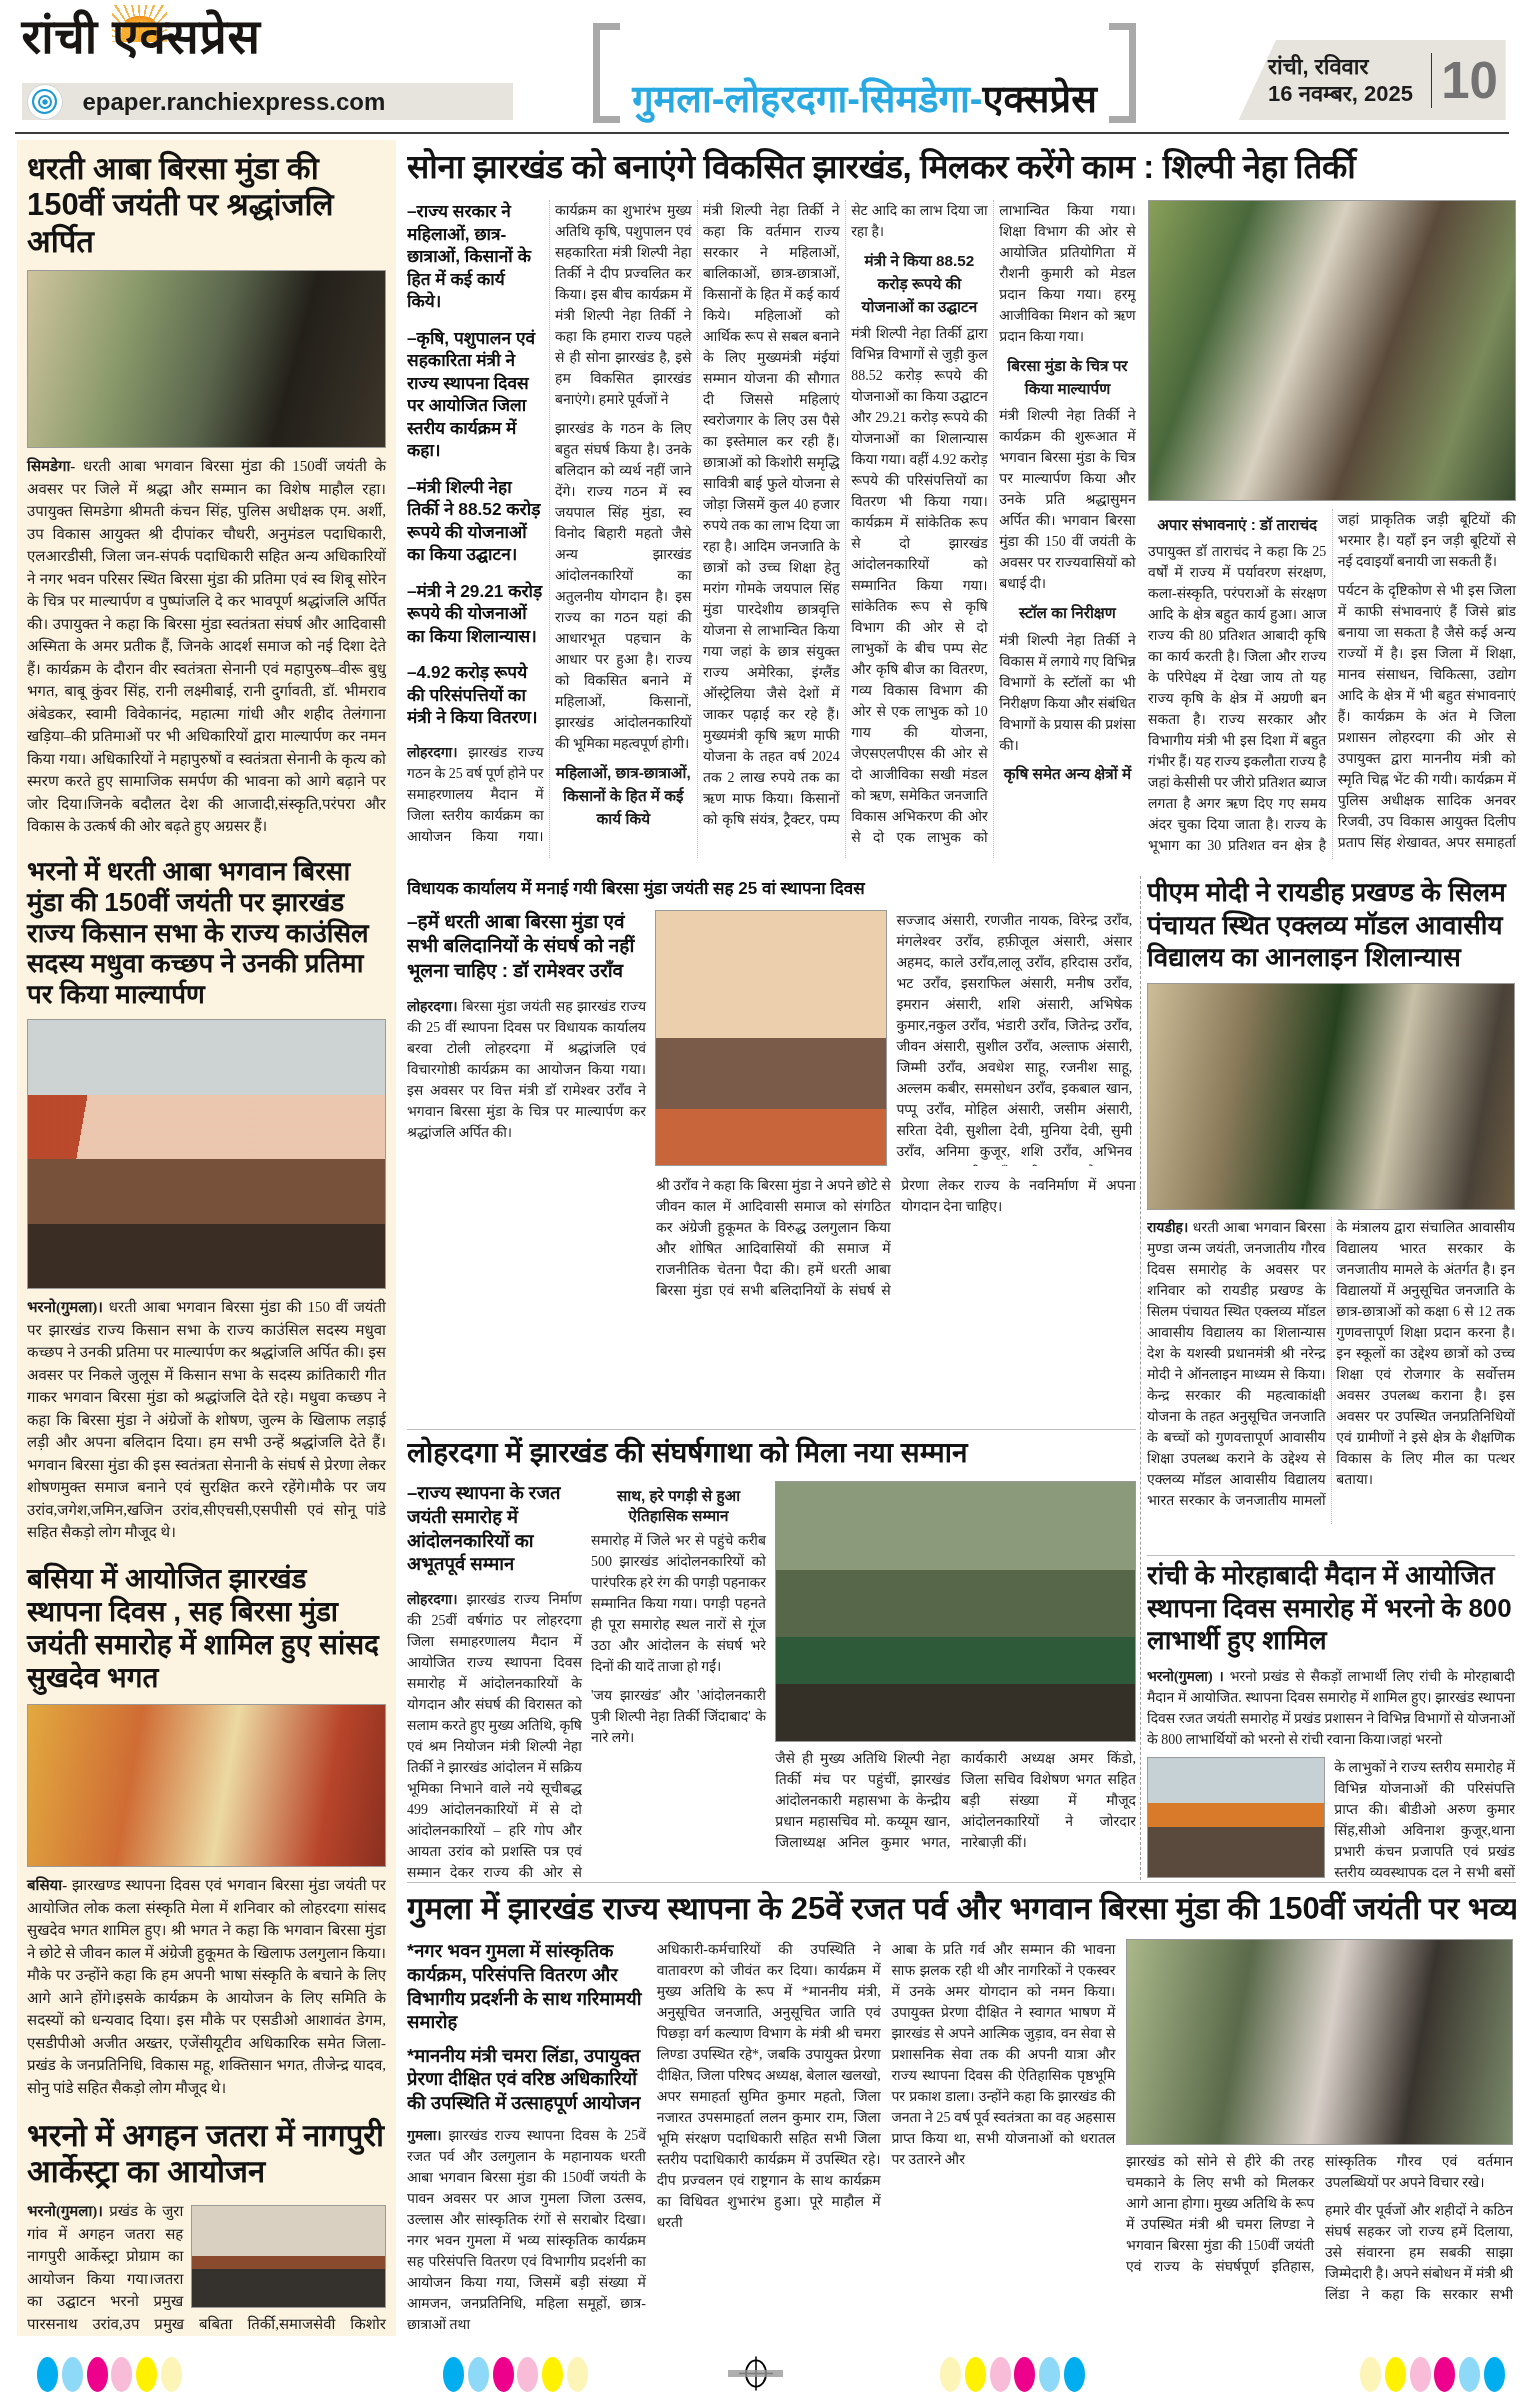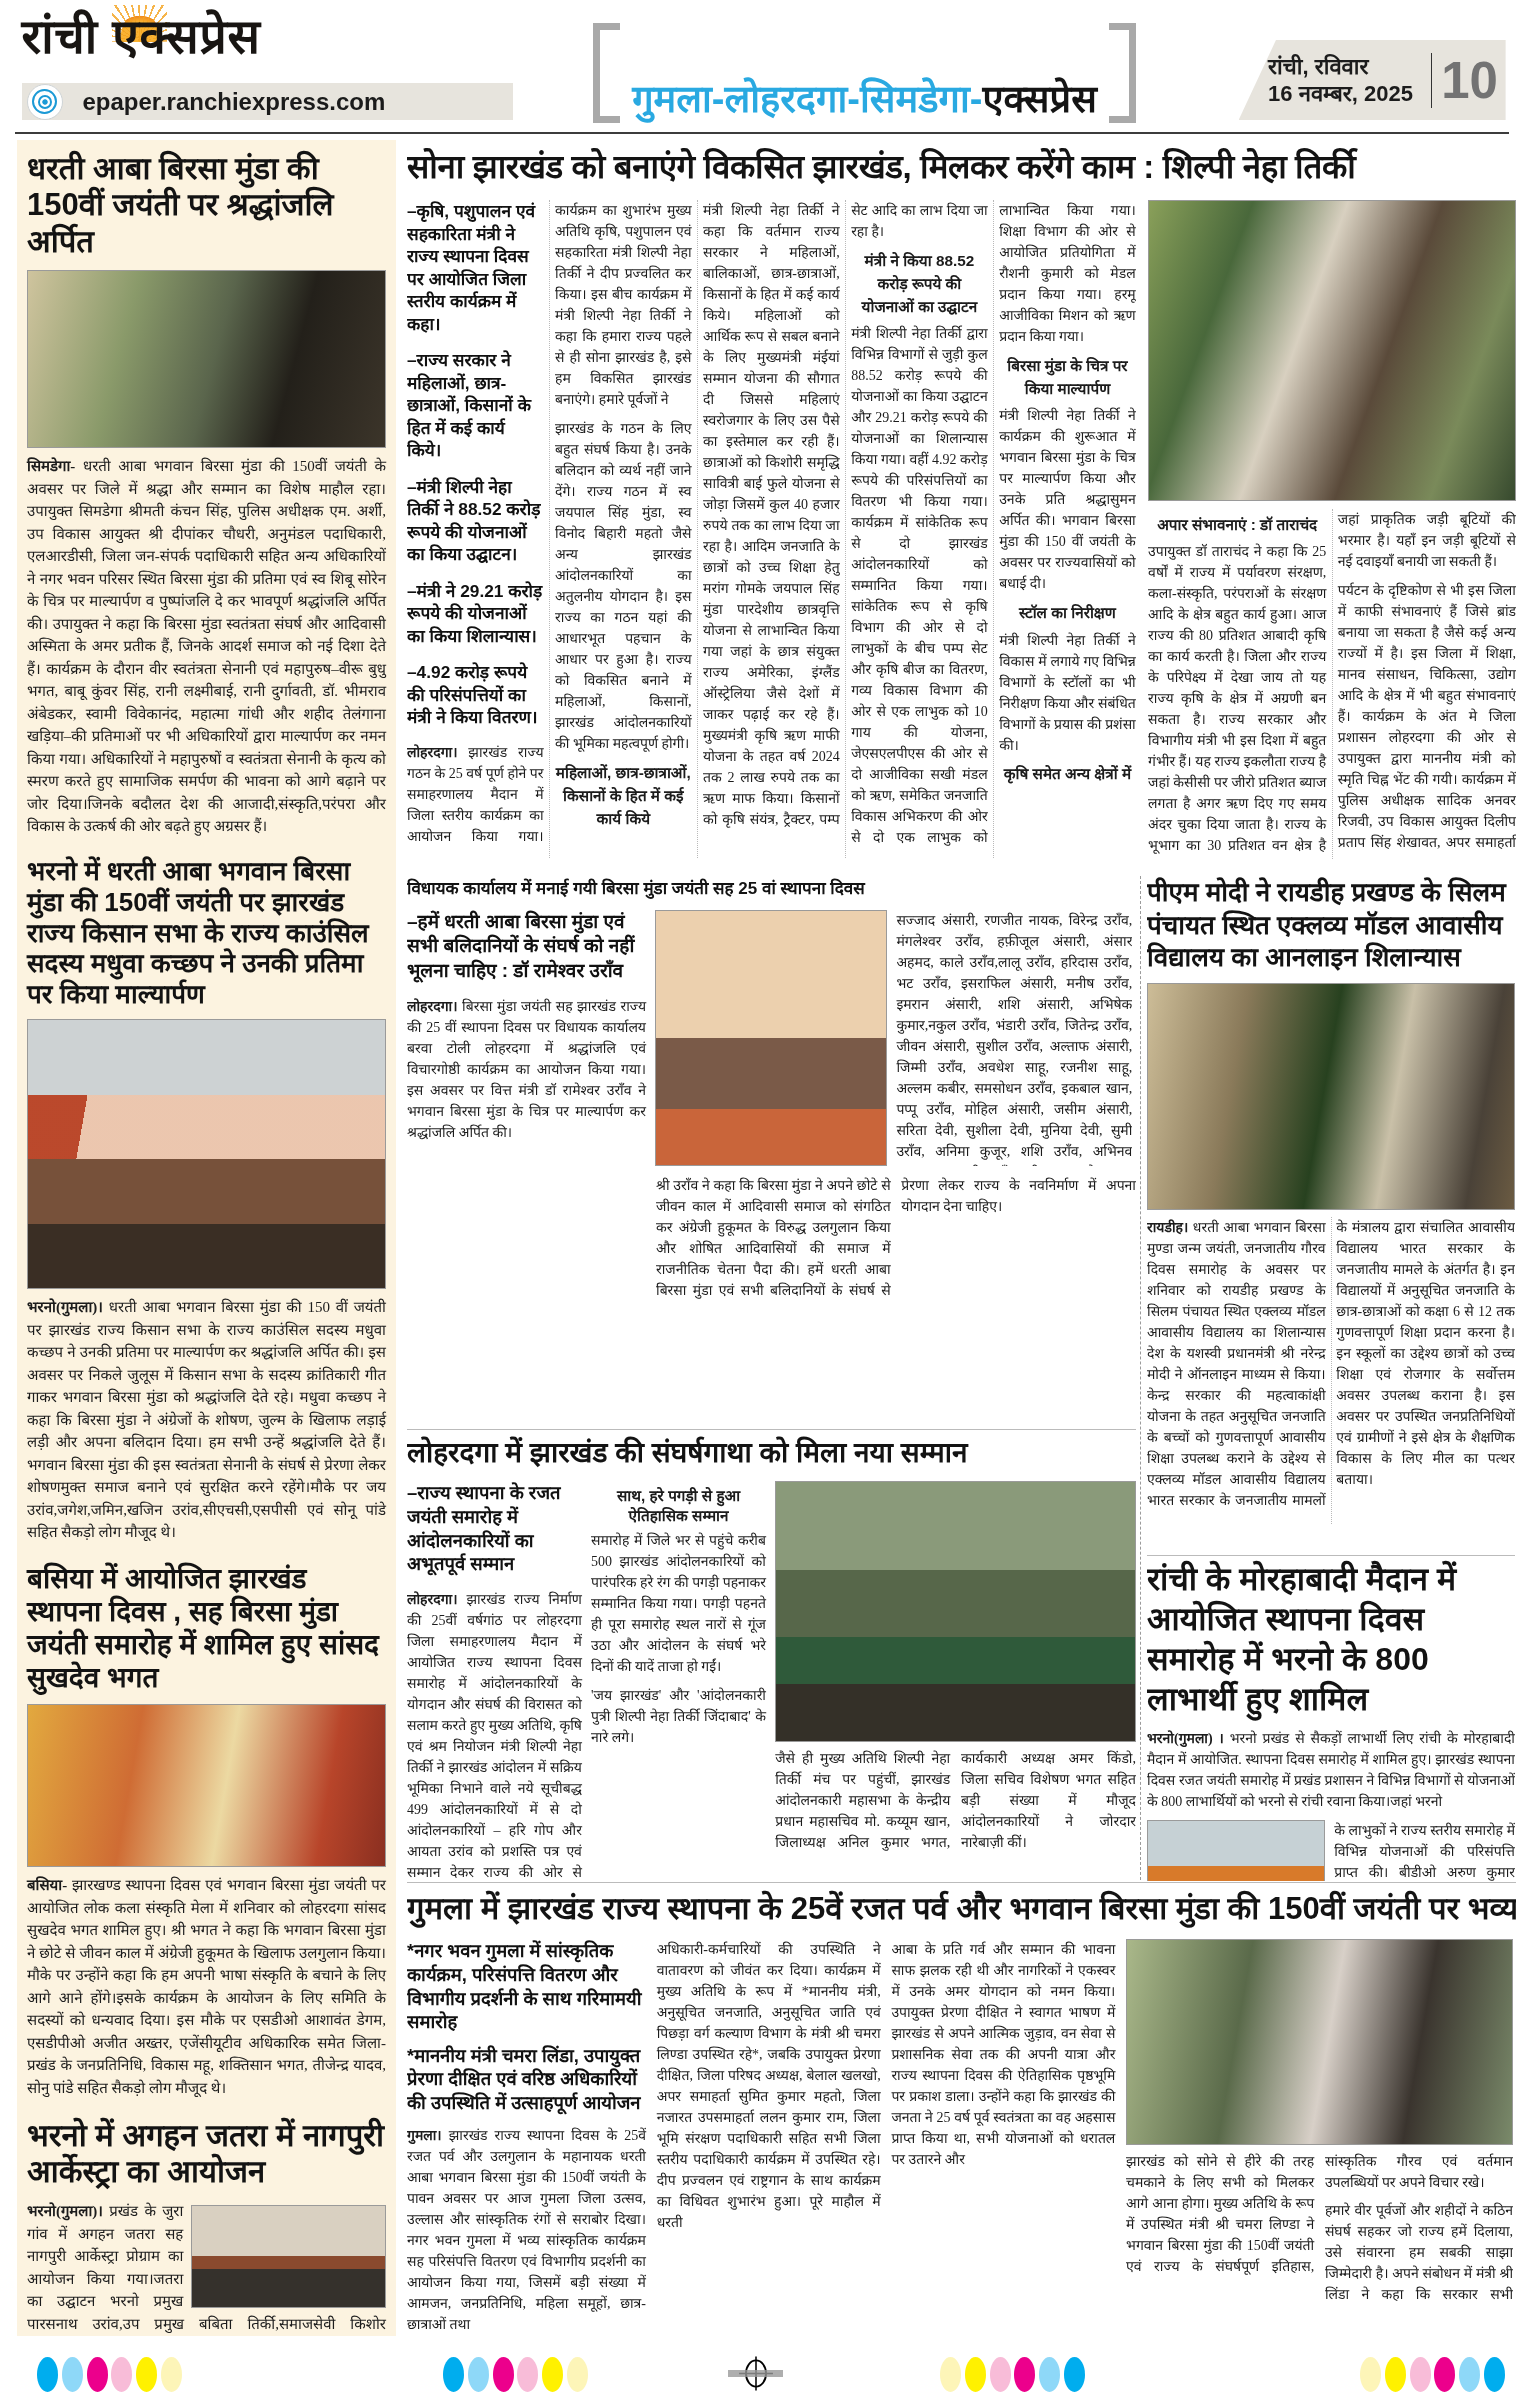--- a/index.html
+++ b/index.html
@@ -85,21 +85,21 @@
   .sg-flex{display:flex;gap:9.2px;}
   .sg-c1{width:175px;}
   .sg-c1 .subhead{font-size:18.4px;}
   .sg-c1 p,.sg-c2 p,.sg-right p{font-size:14px;line-height:1.5;}
   .sg-c2{width:175px;}
   .sg-right{width:361px;}
   .ph-sangharsh{height:261px;background:linear-gradient(#8a9a7a 0 34%,#57674a 34% 60%,#2f5a3a 60% 78%,#343028 78% 100%);margin-bottom:6.1px;}
   .sg-right-body{column-count:2;column-gap:10.7px;font-size:14px;line-height:1.5;height:121px;overflow:hidden;column-fill:auto;}
   
   .bus-article{position:absolute;left:1147px;top:1559px;width:368px;height:322px;overflow:hidden;}
-  .bus-article h2{font-size:32px;line-height:1.25;margin-bottom:9.2px;}
+  .bus-article h2{font-size:26px;line-height:1.25;margin-bottom:9.2px;}
   .bus-article p{font-size:14px;line-height:1.5;}
   .bus-flex{display:flex;gap:9.2px;}
   .ph-bus{width:178px;height:121px;flex:0 0 auto;background:linear-gradient(#c6d1d5 0 38%,#d87a2a 38% 58%,#5a4a3e 58% 100%);}
   
   .gumla{position:absolute;left:407px;top:1886px;width:1109px;height:447px;overflow:hidden;}
   .gumla h2{font-size:31px;white-space:nowrap;overflow:hidden;margin-bottom:10.7px;}
   .gm-flex{display:flex;gap:10.7px;}
   .gm-c1{width:239px;}
   .gm-c1 .subhead{font-size:18.4px;margin-bottom:9.2px;}
   .gm-c1 p,.gm-c2 p,.gm-c3 p,.gm-right p{font-size:14px;line-height:1.5;}
@@ -173,22 +173,22 @@
         <div class="a4-photo"></div>
         <p style="margin-top:6.1px"><b>भरनो(गुमला)।</b> <span>प्रखंड के जुरा गांव में अगहन जतरा सह नागपुरी आर्केस्ट्रा प्रोग्राम का आयोजन किया गया।जतरा का उद्घाटन भरनो प्रमुख पारसनाथ उरांव,उप प्रमुख बबिता तिर्की,समाजसेवी किशोर साहू,मुखिया जयराम उरांव आदि ने संयुक्त रूप से फीता काटकर किया।मौके पर प्रमुख पारस नाथ उरांव और उप प्रमुख बबिता तिर्की ने जतरा में लोगो को संबोधित करते हुए कहा कि अगहन जतरा हमारे पूर्वजों की देन है,यह हमारी परंपरा,कला और संस्कृति की झलक पेश करता है।जतरा हमारे समाज को जोड़ने का अवसर देता है।लोग यहां जतरा में आकर अपना सुख दुःख एक दूसरे से बांटते हैं।वहीं मौके पर समाजसेवी किशोर साहू ने कहा कि हम सभी को मिलकर अपनी भाषा,संस्कृति,रीति रिवाज को बचाने की जरूरत है,जतरा में लोग मिलजुल कर खुशियां मनाते हैं।उन्होंने सभी लोगों को जतरा की बधाई दी।मौके पर मुखिया जयराम उरांव,पंसस बिमल साह,पवन भगत,बिमल बड़ाइक,पवन साह सहित जतरा कामेटी के सदस्य मौजूद रहे।</span></p>
       </div>
     </div>
   </div>
 
   <div class="main-article">
     <h1>सोना झारखंड को बनाएंगे विकसित झारखंड, मिलकर करेंगे काम : शिल्पी नेहा तिर्की</h1>
     <div class="main-flex">
       <div class="main-left">
+        <div class="bullet">–राज्य सरकार ने महिलाओं, छात्र-छात्राओं, किसानों के हित में कई कार्य किये।</div>
         <div class="bullet">–कृषि, पशुपालन एवं सहकारिता मंत्री ने राज्य स्थापना दिवस पर आयोजित जिला स्तरीय कार्यक्रम में कहा।</div>
-        <div class="bullet">–राज्य सरकार ने महिलाओं, छात्र-छात्राओं, किसानों के हित में कई कार्य किये।</div>
         <div class="bullet">–मंत्री शिल्पी नेहा तिर्की ने 88.52 करोड़ रूपये की योजनाओं का किया उद्घाटन।</div>
         <div class="bullet">–मंत्री ने 29.21 करोड़ रूपये की योजनाओं का किया शिलान्यास।</div>
         <div class="bullet">–4.92 करोड़ रूपये की परिसंपत्तियों का मंत्री ने किया वितरण।</div>
         <p><b>लोहरदगा।</b> <span>झारखंड राज्य गठन के 25 वर्ष पूर्ण होने पर समाहरणालय मैदान में जिला स्तरीय कार्यक्रम का आयोजन किया गया। कार्यक्रम का शुभारंभ मुख्य अतिथि कृषि, पशुपालन एवं सहकारिता मंत्री शिल्पी नेहा तिर्की ने दीप प्रज्वलित कर किया। इस बीच कार्यक्रम में मंत्री शिल्पी नेहा तिर्की ने कहा कि हमारा राज्य पहले से ही सोना झारखंड है, इसे हम विकसित झारखंड बनाएंगे। हमारे पूर्वजों ने</span></p>
         <p>झारखंड के गठन के लिए बहुत संघर्ष किया है। उनके बलिदान को व्यर्थ नहीं जाने देंगे। राज्य गठन में स्व जयपाल सिंह मुंडा, स्व विनोद बिहारी महतो जैसे अन्य झारखंड आंदोलनकारियों का अतुलनीय योगदान है। इस राज्य का गठन यहां की आधारभूत पहचान के आधार पर हुआ है। राज्य को विकसित बनाने में महिलाओं, किसानों, झारखंड आंदोलनकारियों की भूमिका महत्वपूर्ण होगी।</p>
         <div class="crosshead">महिलाओं, छात्र-छात्राओं, किसानों के हित में कई कार्य किये</div>
         <p>मंत्री शिल्पी नेहा तिर्की ने कहा कि वर्तमान राज्य सरकार ने महिलाओं, बालिकाओं, छात्र-छात्राओं, किसानों के हित में कई कार्य किये। महिलाओं को आर्थिक रूप से सबल बनाने के लिए मुख्यमंत्री मंईयां सम्मान योजना की सौगात दी जिससे महिलाएं स्वरोजगार के लिए उस पैसे का इस्तेमाल कर रही हैं। छात्राओं को किशोरी समृद्धि सावित्री बाई फुले योजना से जोड़ा जिसमें कुल 40 हजार रुपये तक का लाभ दिया जा रहा है। आदिम जनजाति के छात्रों को उच्च शिक्षा हेतु मरांग गोमके जयपाल सिंह मुंडा पारदेशीय छात्रवृत्ति योजना से लाभान्वित किया गया जहां के छात्र संयुक्त राज्य अमेरिका, इंग्लैंड ऑस्ट्रेलिया जैसे देशों में जाकर पढ़ाई कर रहे हैं। मुख्यमंत्री कृषि ऋण माफी योजना के तहत वर्ष 2024 तक 2 लाख रुपये तक का ऋण माफ किया। किसानों को कृषि संयंत्र, ट्रैक्टर, पम्प सेट आदि का लाभ दिया जा रहा है।</p>
         <div class="crosshead">मंत्री ने किया 88.52 करोड़ रूपये की योजनाओं का उद्घाटन</div>
         <p>मंत्री शिल्पी नेहा तिर्की द्वारा विभिन्न विभागों से जुड़ी कुल 88.52 करोड़ रूपये की योजनाओं का किया उद्घाटन और 29.21 करोड़ रूपये की योजनाओं का शिलान्यास किया गया। वहीं 4.92 करोड़ रूपये की परिसंपत्तियों का वितरण भी किया गया। कार्यक्रम में सांकेतिक रूप से दो झारखंड आंदोलनकारियों को सम्मानित किया गया। सांकेतिक रूप से कृषि विभाग की ओर से दो लाभुकों के बीच पम्प सेट और कृषि बीज का वितरण, गव्य विकास विभाग की ओर से एक लाभुक को 10 गाय की योजना, जेएसएलपीएस की ओर से दो आजीविका सखी मंडल को ऋण, समेकित जनजाति विकास अभिकरण की ओर से दो एक लाभुक को लाभान्वित किया गया। शिक्षा विभाग की ओर से आयोजित प्रतियोगिता में रौशनी कुमारी को मेडल प्रदान किया गया। हरमू आजीविका मिशन को ऋण प्रदान किया गया।</p>
         <div class="crosshead">बिरसा मुंडा के चित्र पर किया माल्यार्पण</div>

